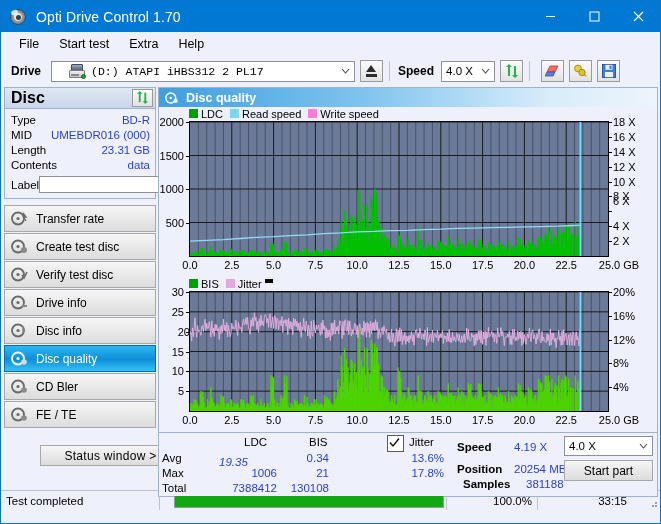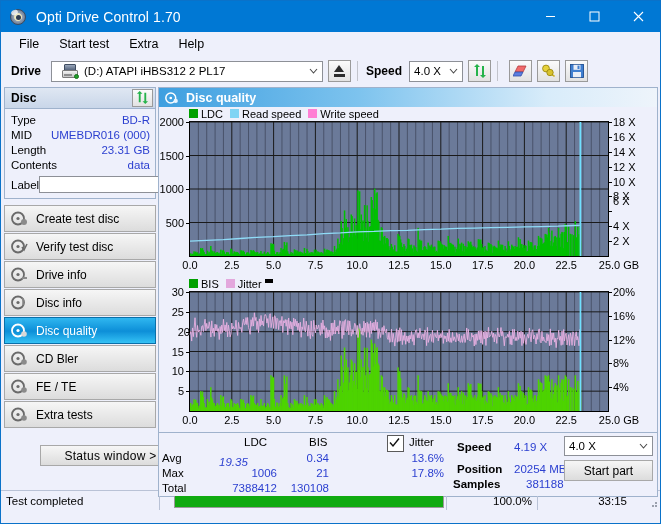--- a/index.html
+++ b/index.html
@@ -63,21 +63,21 @@
   .toolbar{
     height:32px;display:flex;align-items:center;padding:0 4px 0 10px;
     background:#eef0fb;
   }
   .tb-label{font-weight:bold;font-size:12px;color:#000;margin-right:10px;}
   .combo{
     height:21px;background:#fff;border:1px solid #8d9097;
     display:flex;align-items:center;position:relative;box-sizing:border-box;
     font-size:11.5px;color:#000;
   }
-  .combo.drive{width:272px;padding-left:10px;}
+  .combo.drive{width:304px;padding-left:17px;font-family:Liberation Mono, monospace;}
   .combo .caret{
     position:absolute;right:0;top:0;bottom:0;width:17px;
     display:flex;align-items:center;justify-content:center;
   }
   .combo .caret svg{display:block;}
   .drive-icon{
     width:17px;height:15px;position:relative;margin-right:5px;flex:0 0 auto;
   }
   .drive-icon .body{
     position:absolute;left:0;bottom:1px;width:16px;height:8px;
@@ -136,21 +136,21 @@
     padding-left:3px;box-sizing:border-box;
   }
   .disc-panel{
     width:152px;border:1px solid #9fb2cc;box-sizing:border-box;background:#eef0fb;
   }
   .disc-head{
     height:21px;display:flex;align-items:center;justify-content:space-between;
     background:linear-gradient(#dfe7f3,#c9d6e9);
     border-bottom:1px solid #9fb2cc;padding:0 2px 0 6px;box-sizing:border-box;
   }
-  .disc-head b{font-size:12px;}
+  .disc-head b{font-size:16px;}
   .disc-head .tbtn{margin-left:0;width:21px;height:18px;}
   .disc-rows{padding:3px 5px 4px 6px;}
   .drow{display:flex;justify-content:space-between;align-items:center;height:15px;font-size:11.5px;}
   .drow .k{color:#000;}
   .drow .v{color:#2b3fd0;}
   .label-row{display:flex;align-items:center;margin-top:3px;}
   .label-row .k{width:38px;font-size:11.5px;}
   .label-input{
     flex:1;height:17px;background:#fff;border:1px solid #8d9097;box-sizing:border-box;
     margin-right:3px;font-size:11px;padding-left:2px;color:#000;
@@ -414,20 +414,30 @@
           </div>
         </div>
       </div>
 
       <div class="navlist">
         <div class="nav">
           <span class="nic">
             <svg width="19" height="17" viewBox="0 0 19 17">
                 <circle cx="8" cy="8.5" r="6" fill="none" stroke="#6a6a6a" stroke-width="1.8"></circle>
                 <circle cx="8" cy="8.5" r="1.6" fill="#6a6a6a"></circle>
+                <path d="M13 3 L16 7 L13.5 7 L16 11" stroke="#6a6a6a" stroke-width="1.4" fill="none"></path>
+              </svg>
+          </span>
+          <span>Transfer rate</span>
+        </div>
+        <div class="nav">
+          <span class="nic">
+            <svg width="19" height="17" viewBox="0 0 19 17">
+                <circle cx="8" cy="8.5" r="6" fill="none" stroke="#6a6a6a" stroke-width="1.8"></circle>
+                <circle cx="8" cy="8.5" r="1.6" fill="#6a6a6a"></circle>
                 <circle cx="14" cy="12" r="3" fill="#8a8a8a"></circle>
               </svg>
           </span>
           <span>Create test disc</span>
         </div>
         <div class="nav">
           <span class="nic">
             <svg width="19" height="17" viewBox="0 0 19 17">
                 <circle cx="8" cy="8.5" r="6" fill="none" stroke="#6a6a6a" stroke-width="1.8"></circle>
                 <circle cx="8" cy="8.5" r="1.6" fill="#6a6a6a"></circle>
@@ -478,30 +488,20 @@
         </div>
         <div class="nav">
           <span class="nic">
             <svg width="19" height="17" viewBox="0 0 19 17">
                 <circle cx="8" cy="8.5" r="6" fill="none" stroke="#6a6a6a" stroke-width="1.8"></circle>
                 <circle cx="8" cy="8.5" r="1.6" fill="#6a6a6a"></circle>
                 <circle cx="14" cy="12" r="2.8" fill="#8a8a8a"></circle>
               </svg>
           </span>
           <span>FE / TE</span>
-        </div>
-        <div class="nav">
-          <span class="nic">
-            <svg width="19" height="17" viewBox="0 0 19 17">
-                <circle cx="8" cy="8.5" r="6" fill="none" stroke="#6a6a6a" stroke-width="1.8"></circle>
-                <circle cx="8" cy="8.5" r="1.6" fill="#6a6a6a"></circle>
-                <circle cx="14" cy="12" r="2.8" fill="#8a8a8a"></circle>
-              </svg>
-          </span>
-          <span>Extra tests</span>
         </div>
       </div>
 
       <div class="nav-spacer"></div>
       <div class="statusbtn">Status window &gt; &gt;</div>
     </div>
 
     <div class="content">
       <div class="panel">
         <div class="panel-head">
@@ -1691,21 +1691,21 @@
           <div class="s-grid num" style="left:222px;top:34px;width:63px;text-align:right;">17.8%</div>
 
           <div class="s-grid" style="left:3px;top:49px;">Total</div>
           <div class="s-grid num" style="left:58px;top:49px;width:60px;text-align:right;">7388412</div>
           <div class="s-grid num" style="left:120px;top:49px;width:50px;text-align:right;">130108</div>
 
           <div class="s-grid" style="left:298px;top:8px;font-weight:bold;">Speed</div>
           <div class="s-grid num" style="left:355px;top:8px;">4.19 X</div>
           <div class="s-grid" style="left:298px;top:30px;font-weight:bold;">Position</div>
           <div class="s-grid num" style="left:355px;top:30px;">20254 MB</div>
-          <div class="s-grid" style="left:294px;top:45px;font-weight:bold;">Samples</div>
+          <div class="s-grid" style="left:304px;top:45px;font-weight:bold;">Samples</div>
           <div class="s-grid num" style="left:367px;top:45px;">381188</div>
 
           <div class="btnbar">
             <div class="combo speedsel">
               <span>4.0 X</span>
               <div class="caret">
                 <svg width="9" height="6" viewBox="0 0 9 6">
                     <path d="M1 1 L4.5 5 L8 1" stroke="#4a4a4a" stroke-width="1.1" fill="none"></path>
                   </svg>
               </div>

